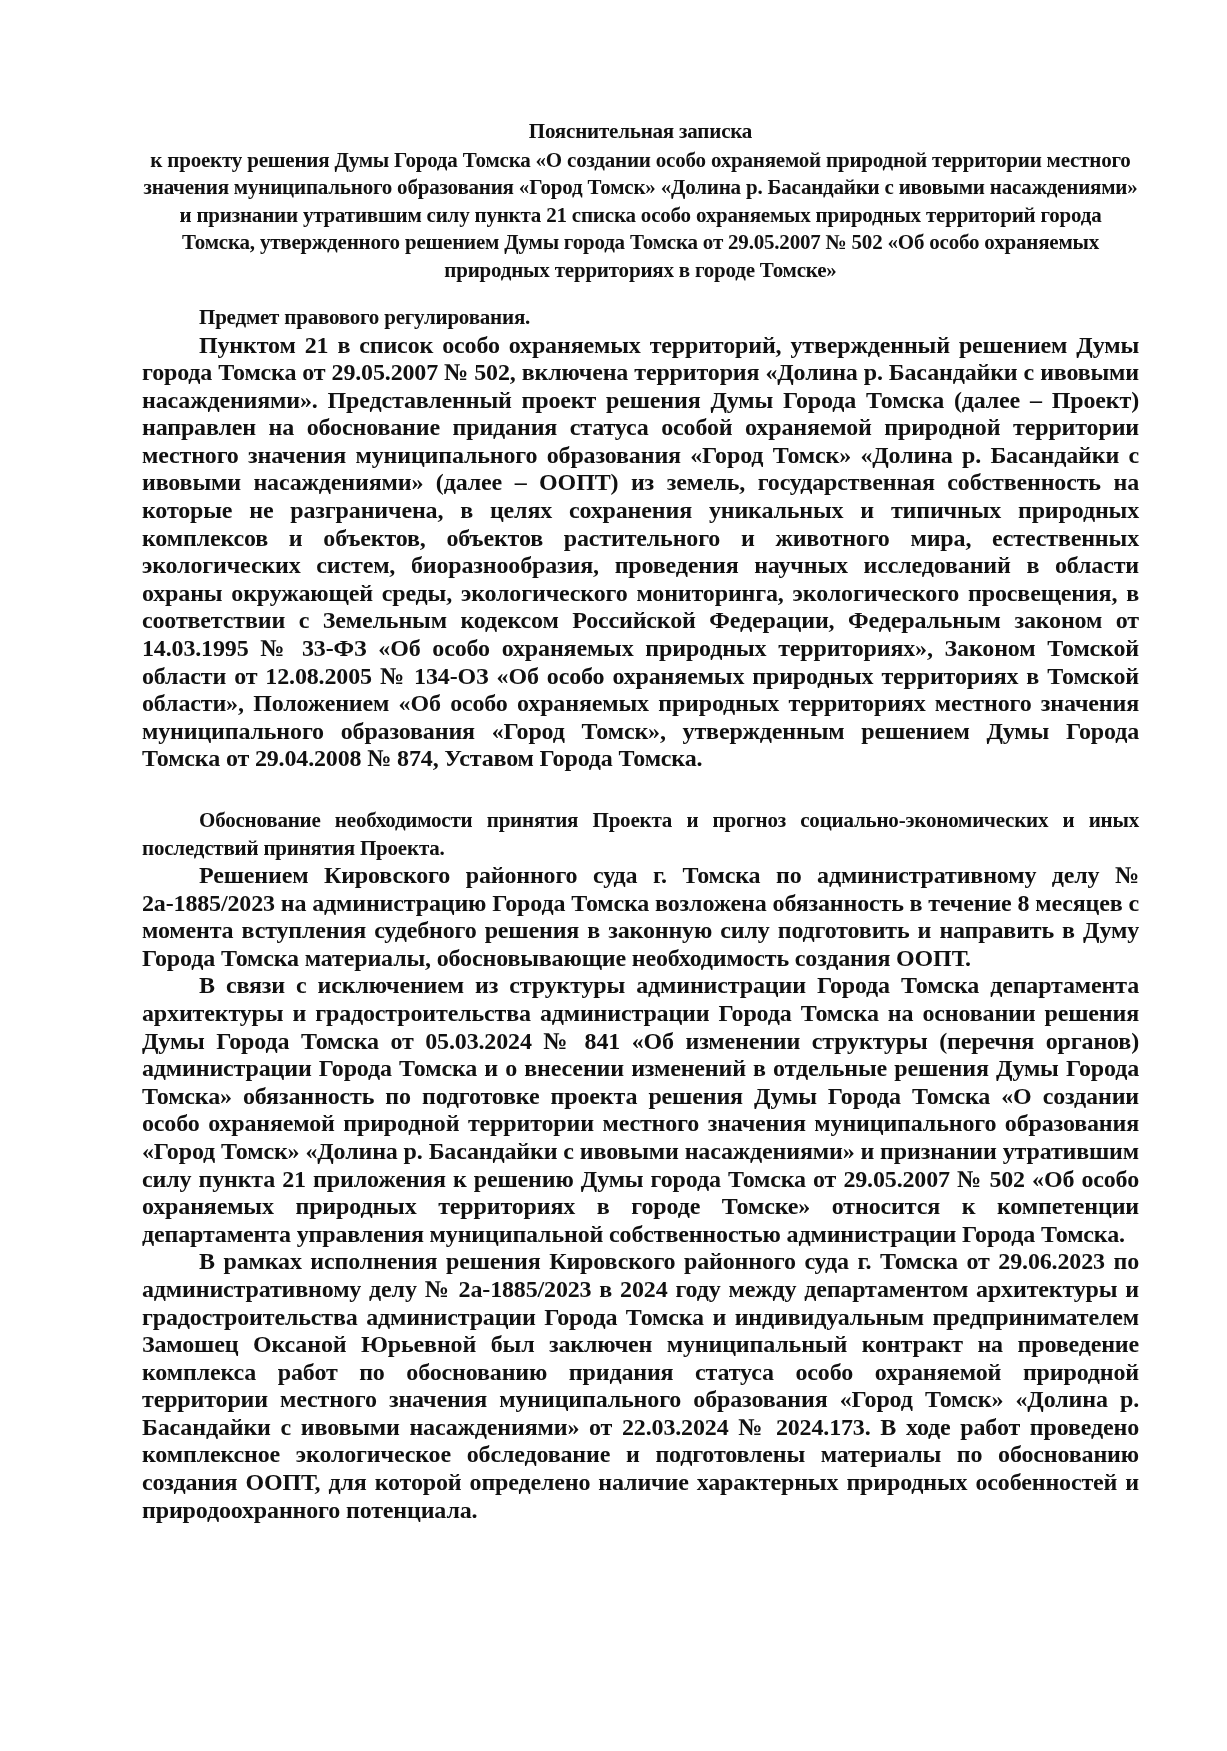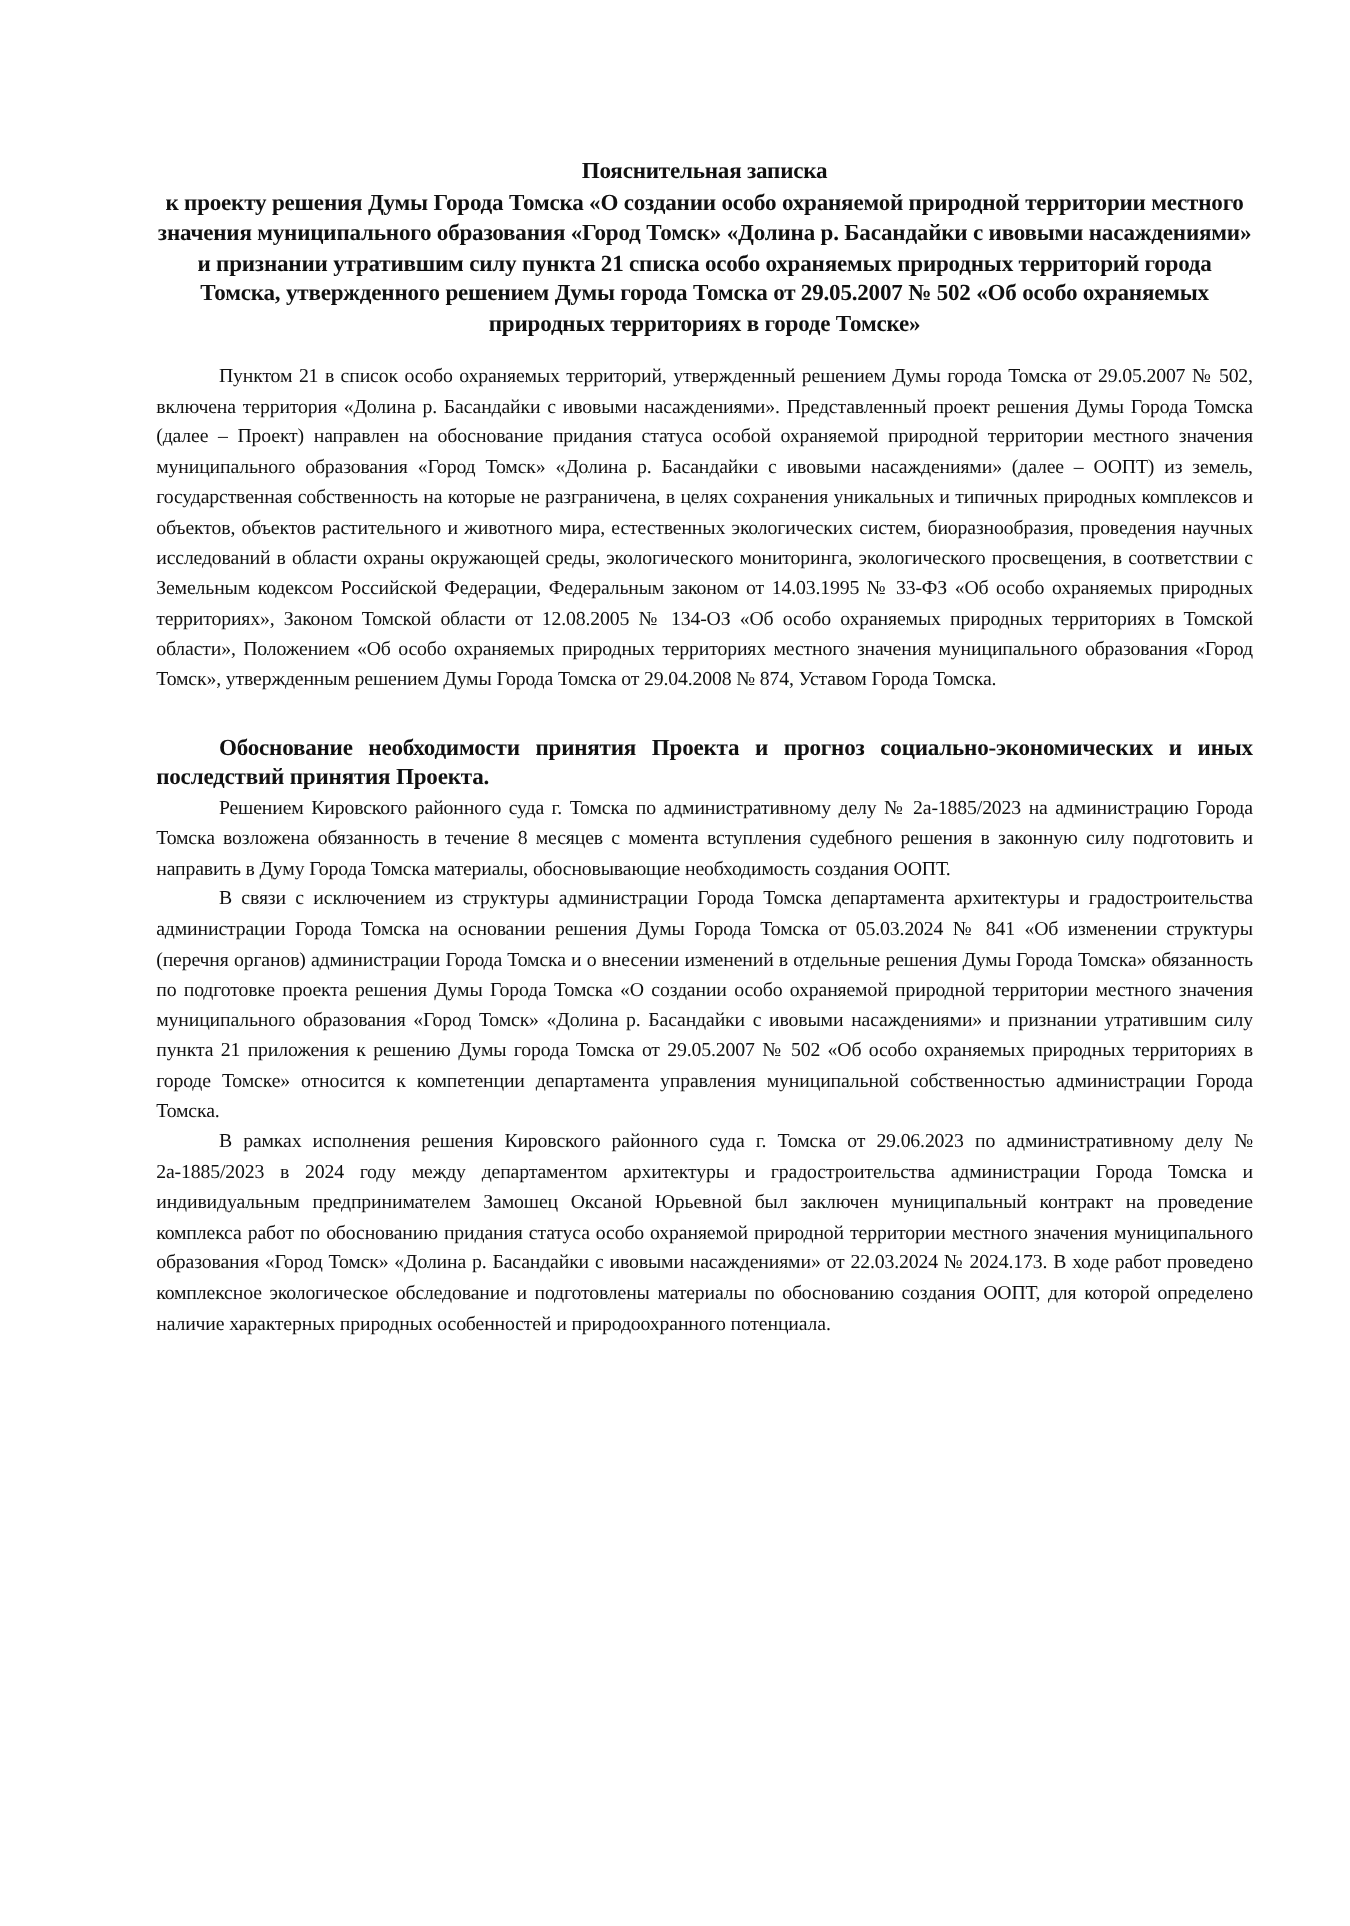--- a/index.html
+++ b/index.html
@@ -13,21 +13,20 @@
       position: relative;
       overflow: hidden;
       color: #111111;
       font-family: "Liberation Serif", "DejaVu Serif", serif;
     }
     .page {
       position: absolute;
       left: 142px;
       top: 118px;
       width: 997px;
-      margin-top: 24px;
     }
     .title-block {
       text-align: center;
       font-weight: bold;
       font-size: 21px;
       line-height: 27.5px;
       letter-spacing: -0.2px;
     }
     .title-block .t-main {
       display: block;
@@ -36,42 +35,44 @@
     .section-heading {
       font-weight: bold;
       font-size: 21px;
       line-height: 27.5px;
       text-indent: 57px;
       text-align: justify;
       letter-spacing: -0.2px;
     }
     p {
       margin: 0;
-      font-size: 18px;
+      font-size: 24px;
       line-height: 27.6px;
       text-align: justify;
       text-indent: 57px;
       letter-spacing: -0.15px;
+      font-weight: bold;
     }
     .gap-1 { height: 20px; }
     .gap-2 { height: 34px; }
   </style>
 </head>
 <body>
 
 <div class="page">
 
   <div class="title-block">
     <span class="t-main">Пояснительная записка</span>
     <span>к проекту решения Думы Города Томска «О создании особо охраняемой природной территории местного значения муниципального образования «Город Томск» «Долина р. Басандайки с ивовыми насаждениями» и признании утратившим силу пункта 21 списка особо охраняемых природных территорий города Томска, утвержденного решением Думы города Томска от 29.05.2007 № 502 «Об особо охраняемых природных территориях в городе Томске»</span>
   </div>
 
   <div class="gap-1"></div>
 
   <section>
+    <div class="section-heading">Предмет правового регулирования.</div>
     <p>Пунктом 21 в список особо охраняемых территорий, утвержденный решением Думы города Томска от 29.05.2007 № 502, включена территория «Долина р. Басандайки с ивовыми насаждениями». Представленный проект решения Думы Города Томска (далее – Проект) направлен на обоснование придания статуса особой охраняемой природной территории местного значения муниципального образования «Город Томск» «Долина р. Басандайки с ивовыми насаждениями» (далее – ООПТ) из земель, государственная собственность на которые не разграничена, в целях сохранения уникальных и типичных природных комплексов и объектов, объектов растительного и животного мира, естественных экологических систем, биоразнообразия, проведения научных исследований в области охраны окружающей среды, экологического мониторинга, экологического просвещения, в соответствии с Земельным кодексом Российской Федерации, Федеральным законом от 14.03.1995 № 33-ФЗ «Об особо охраняемых природных территориях», Законом Томской области от 12.08.2005 № 134-ОЗ «Об особо охраняемых природных территориях в Томской области», Положением «Об особо охраняемых природных территориях местного значения муниципального образования «Город Томск», утвержденным решением Думы Города Томска от 29.04.2008 № 874, Уставом Города Томска.</p>
   </section>
 
   <div class="gap-2"></div>
 
   <section>
     <div class="section-heading">Обоснование необходимости принятия Проекта и прогноз социально-экономических и иных последствий принятия Проекта.</div>
     <p>Решением Кировского районного суда г. Томска по административному делу № 2а-1885/2023 на администрацию Города Томска возложена обязанность в течение 8 месяцев с момента вступления судебного решения в законную силу подготовить и направить в Думу Города Томска материалы, обосновывающие необходимость создания ООПТ.</p>
     <p>В связи с исключением из структуры администрации Города Томска департамента архитектуры и градостроительства администрации Города Томска на основании решения Думы Города Томска от 05.03.2024 № 841 «Об изменении структуры (перечня органов) администрации Города Томска и о внесении изменений в отдельные решения Думы Города Томска» обязанность по подготовке проекта решения Думы Города Томска «О создании особо охраняемой природной территории местного значения муниципального образования «Город Томск» «Долина р. Басандайки с ивовыми насаждениями» и признании утратившим силу пункта 21 приложения к решению Думы города Томска от 29.05.2007 № 502 «Об особо охраняемых природных территориях в городе Томске» относится к компетенции департамента управления муниципальной собственностью администрации Города Томска.</p>
     <p>В рамках исполнения решения Кировского районного суда г. Томска от 29.06.2023 по административному делу № 2а-1885/2023 в 2024 году между департаментом архитектуры и градостроительства администрации Города Томска и индивидуальным предпринимателем Замошец Оксаной Юрьевной был заключен муниципальный контракт на проведение комплекса работ по обоснованию придания статуса особо охраняемой природной территории местного значения муниципального образования «Город Томск» «Долина р. Басандайки с ивовыми насаждениями» от 22.03.2024 № 2024.173. В ходе работ проведено комплексное экологическое обследование и подготовлены материалы по обоснованию создания ООПТ, для которой определено наличие характерных природных особенностей и природоохранного потенциала.</p>

